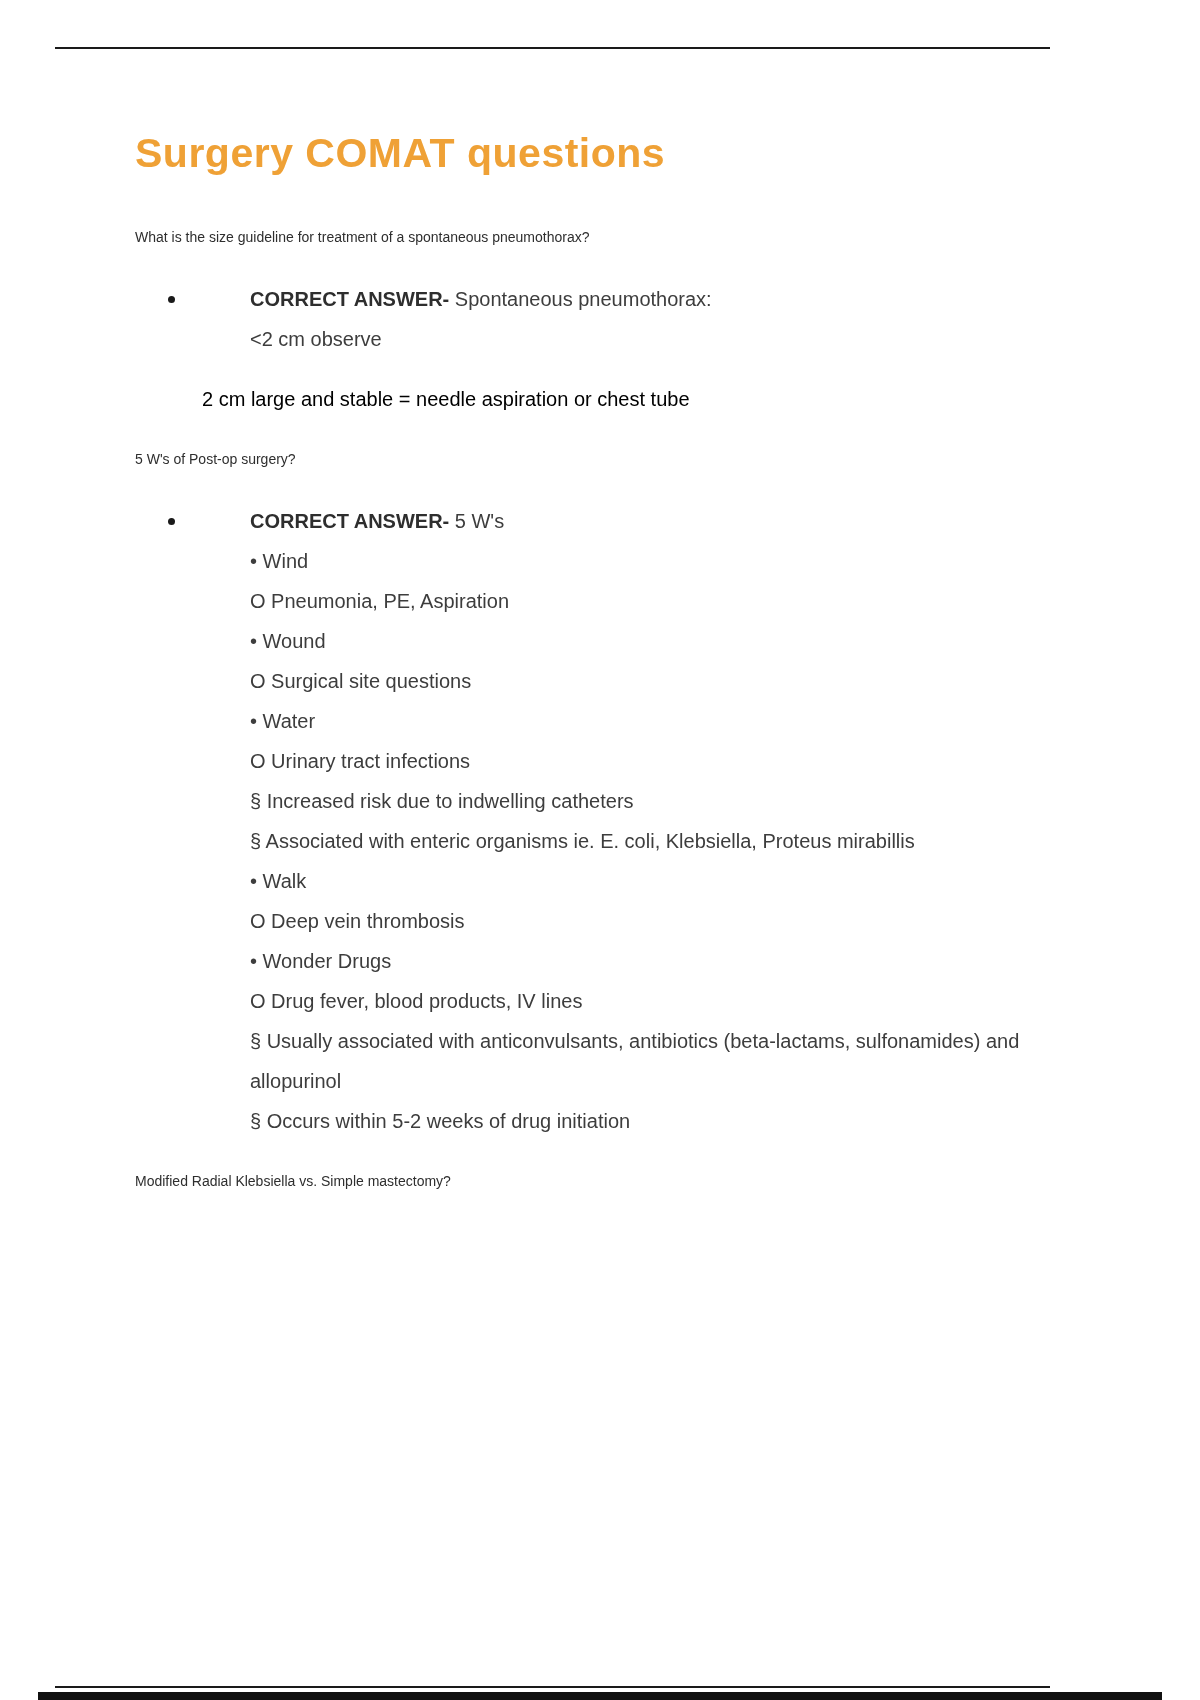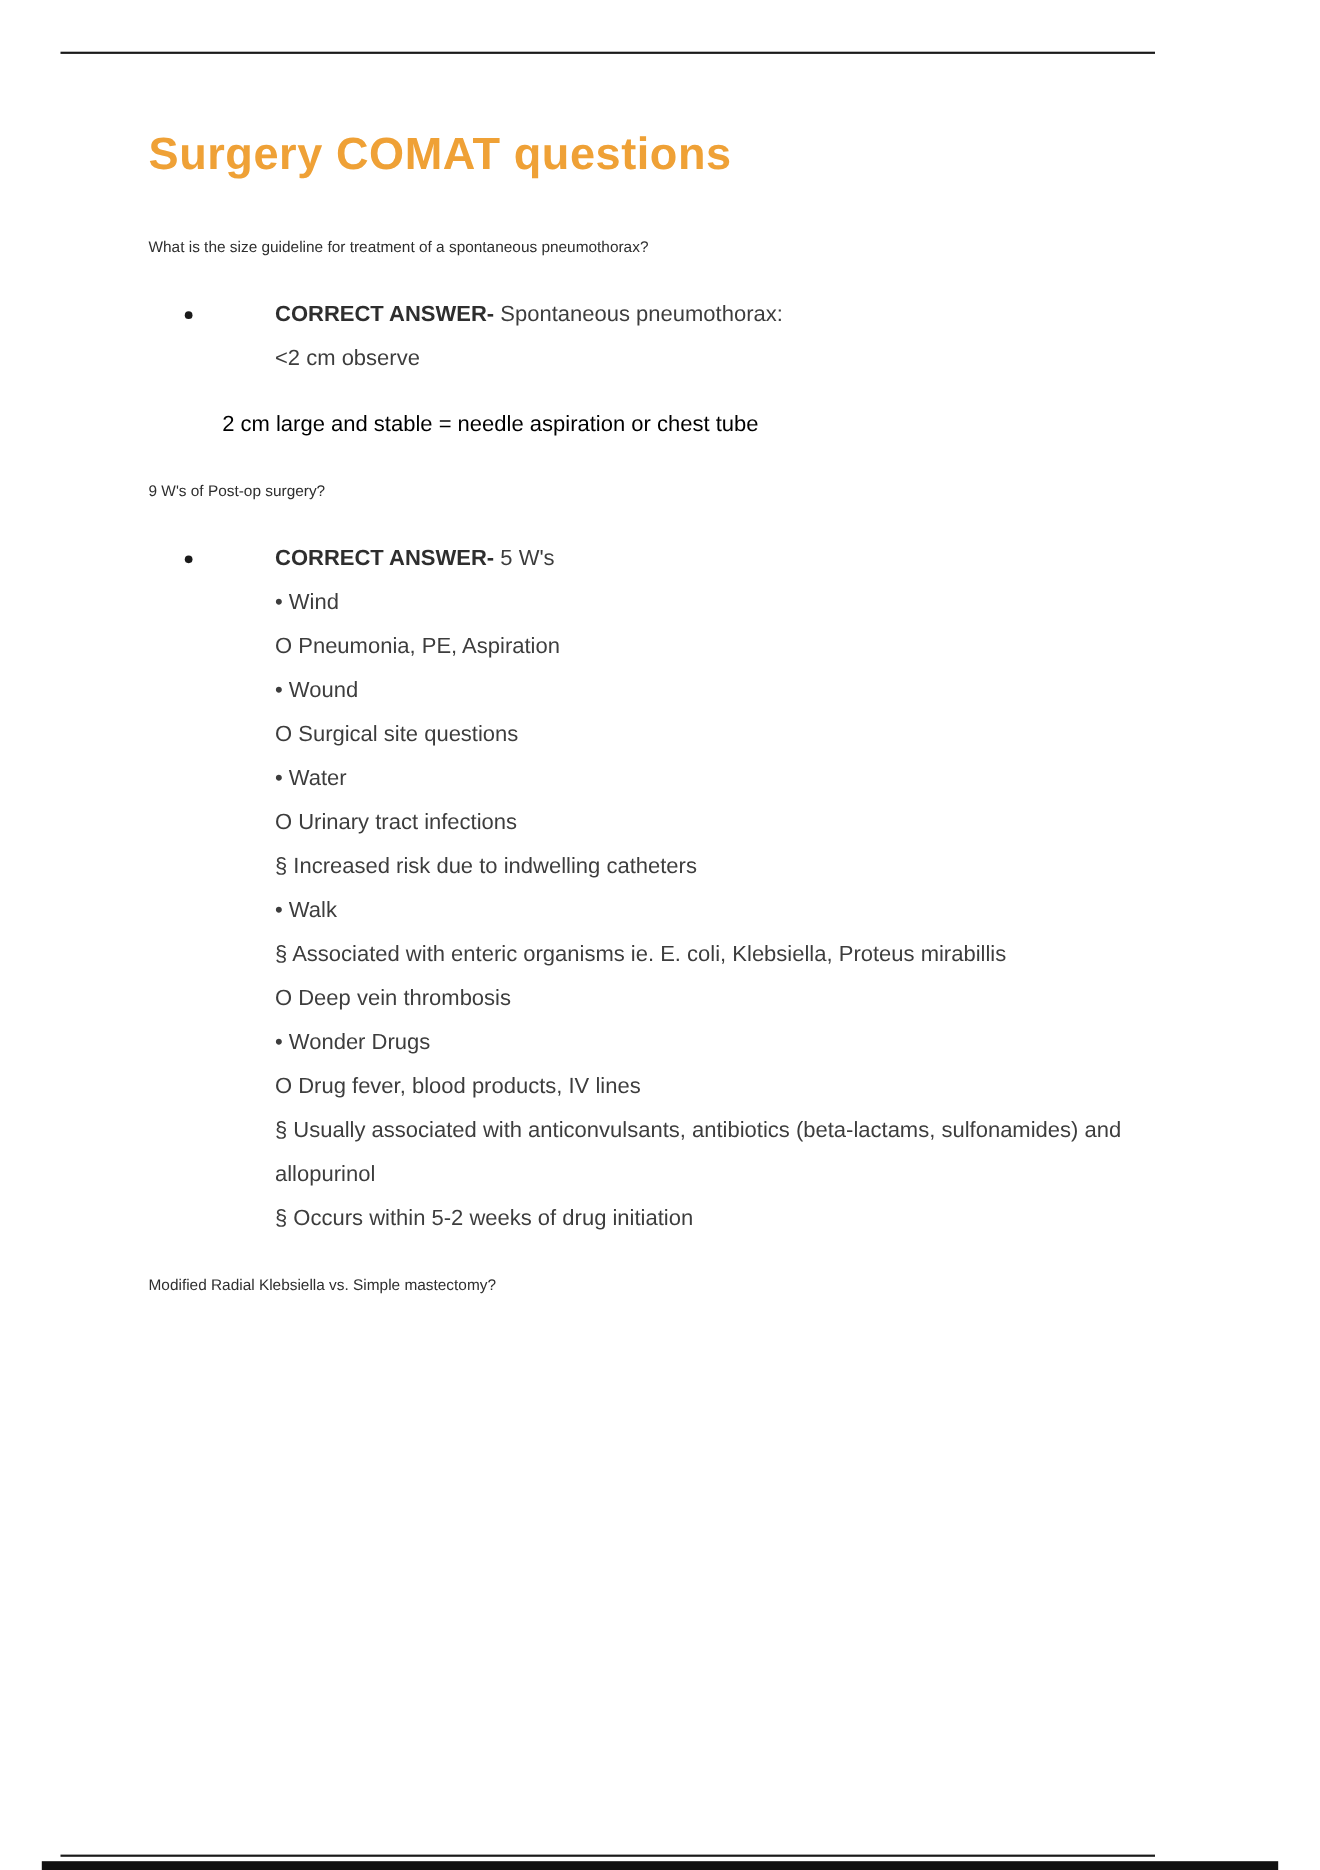--- a/index.html
+++ b/index.html
@@ -35,21 +35,21 @@
   .bottom-bar {
     position: absolute;
     bottom: 0;
     left: 38px;
     width: 1124px;
     height: 8px;
     background: #111111;
   }
   .content {
     position: absolute;
-    top: 36px;
+    top: 49px;
     left: 0;
     width: 1200px;
     padding: 0 135px;
   }
   h1.title {
     margin-top: 80px;
     margin-bottom: 40px;
     font-size: 41px;
     line-height: 48px;
     font-weight: bold;
@@ -113,35 +113,35 @@
     <div class="answer">
       <span class="bullet-dot"></span>
       <div class="answer-body">
         <div class="answer-line"><span class="answer-label">CORRECT ANSWER-</span> <span>Spontaneous pneumothorax:</span></div>
         <div class="answer-line">&lt;2 cm observe</div>
       </div>
     </div>
 
     <div class="sub-paragraph">2 cm large and stable = needle aspiration or chest tube</div>
 
-    <div class="question">9 W's of Post-op surgery?</div>
+    <div class="question">5 W's of Post-op surgery?</div>
 
     <div class="answer">
       <span class="bullet-dot"></span>
       <div class="answer-body">
         <div class="answer-line"><span class="answer-label">CORRECT ANSWER-</span> <span>5 W's</span></div>
         <div class="answer-line">• Wind</div>
         <div class="answer-line">O Pneumonia, PE, Aspiration</div>
         <div class="answer-line">• Wound</div>
         <div class="answer-line">O Surgical site questions</div>
         <div class="answer-line">• Water</div>
         <div class="answer-line">O Urinary tract infections</div>
         <div class="answer-line">§ Increased risk due to indwelling catheters</div>
+        <div class="answer-line">§ Associated with enteric organisms ie. E. coli, Klebsiella, Proteus mirabillis</div>
         <div class="answer-line">• Walk</div>
-        <div class="answer-line">§ Associated with enteric organisms ie. E. coli, Klebsiella, Proteus mirabillis</div>
         <div class="answer-line">O Deep vein thrombosis</div>
         <div class="answer-line">• Wonder Drugs</div>
         <div class="answer-line">O Drug fever, blood products, IV lines</div>
         <div class="answer-line">§ Usually associated with anticonvulsants, antibiotics (beta-lactams, sulfonamides) and allopurinol</div>
         <div class="answer-line">§ Occurs within 5-2 weeks of drug initiation</div>
       </div>
     </div>
 
     <div class="question">Modified Radial Klebsiella vs. Simple mastectomy?</div>
 

